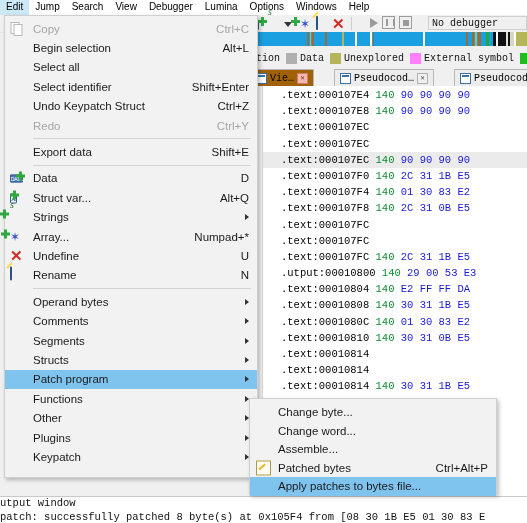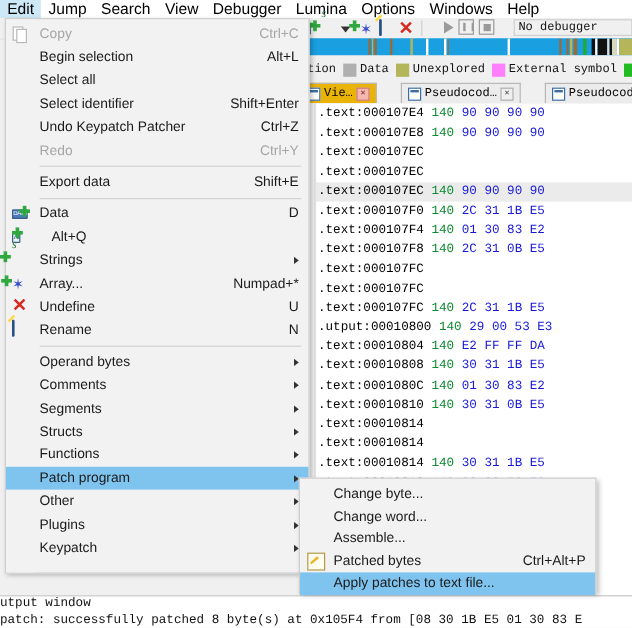--- a/index.html
+++ b/index.html
@@ -16,22 +16,22 @@
     width: 527px; height: 523px;
     overflow: hidden;
     background: #ffffff;
   }
 
   
   .menubar {
     position: absolute; left: 0; top: 0;
     width: 527px; height: 15px;
     background: #ffffff;
-    display: flex; align-items: center;
-    font-size: 13px;
+    display: flex; align-items: flex-end;
+    font-size: 10px;
   }
   .menubar .mi {
     padding: 1px 6px 2px 6px;
     line-height: 13px;
     white-space: nowrap;
     color: #000;
   }
   .menubar .mi.active {
     background: #cde8f7;
   }
@@ -95,21 +95,21 @@
     width: 277px; height: 18px;
     display: flex; align-items: flex-end;
     border-bottom: 1px solid #b8b8b8;
   }
   .tab {
     height: 17px; box-sizing: border-box;
     display: flex; align-items: center; gap: 3px;
     padding: 0 5px;
     font-family: "Liberation Mono", monospace;
     font-size: 10px;
-    background: #eab308;
+    background: #a16207;
     border: 1px solid #b8b8b8;
     border-bottom: none;
     margin-right: 2px;
   }
   .tab.inactive { background: #ececec; }
   .tabicon {
     width: 9px; height: 9px; border: 1px solid #3b6ea5;
     background: #ffffff; position: relative; flex:0 0 auto;
   }
   .tabicon::after {
@@ -137,21 +137,21 @@
     position: absolute; left: 0; top: 0; width: 12px; height: 410px;
     background: #f4f4f4; border-right: 1px solid #d9d9d9;
   }
   .gutter .mk {
     position: absolute; left: 2px; width: 5px; height: 5px;
     background: #2e86c8;
   }
   .dlines { position: absolute; left: 13px; top: 1px; right:0; }
   .dl {
     height: 16.2px; line-height: 16.2px; white-space: pre;
-    padding-left: 2px;
+    padding-left: 18px;
   }
   .dl.sel { background: #ebebeb; }
   .addr { color: #000; }
   .dl.sel .addr { color: #000; }
   .b140 { color: #0b8a2f; }
   .bhex { color: #1818d8; }
 
   
   .outwin {
     position: absolute; left: 0; top: 481px;
@@ -480,21 +480,21 @@
         <span class="lbl">Select all</span>
         <span class="acc"></span>
       </div>
 
       <div class="ddi">
         <span class="lbl">Select identifier</span>
         <span class="acc">Shift+Enter</span>
       </div>
 
       <div class="ddi">
-        <span class="lbl">Undo Keypatch Patcher</span>
+        <span class="lbl">Undo Keypatch Struct</span>
         <span class="acc">Ctrl+Z</span>
       </div>
 
       <div class="ddi dis">
         <span class="lbl">Redo</span>
         <span class="acc">Ctrl+Y</span>
       </div>
 
       <div class="ddsep"></div>
 
@@ -507,20 +507,21 @@
 
 
       <div class="ddi">
         <span class="ico"><span class="ico-data">DATA<span class="plus"></span></span></span>
         <span class="lbl">Data</span>
         <span class="acc">D</span>
       </div>
 
       <div class="ddi">
         <span class="ico"><span class="ico-struct">A<span class="plus"></span></span></span>
+        <span class="lbl">Struct var...</span>
         <span class="acc">Alt+Q</span>
       </div>
 
       <div class="ddi">
         <span class="ico"><span class="ico-strings"><span class="s">s</span><span class="plus" style="right:1px;top:0"></span></span></span>
         <span class="lbl">Strings</span>
         <span class="arrow"></span>
       </div>
 
       <div class="ddi">
@@ -556,27 +557,27 @@
       <div class="ddi">
         <span class="lbl">Segments</span>
         <span class="arrow"></span>
       </div>
 
       <div class="ddi">
         <span class="lbl">Structs</span>
         <span class="arrow"></span>
       </div>
 
-      <div class="ddi">
-        <span class="lbl">Functions</span>
-        <span class="arrow"></span>
-      </div>
-
       <div class="ddi hl">
         <span class="lbl">Patch program</span>
+        <span class="arrow"></span>
+      </div>
+
+      <div class="ddi">
+        <span class="lbl">Functions</span>
         <span class="arrow"></span>
       </div>
 
       <div class="ddi">
         <span class="lbl">Other</span>
         <span class="arrow"></span>
       </div>
 
       <div class="ddi">
         <span class="lbl">Plugins</span>
@@ -603,18 +604,18 @@
     <div class="smi">
       <span class="lbl">Assemble...</span>
       <span class="acc"></span>
     </div>
     <div class="smi">
       <span class="ico ico-pencil"></span>
       <span class="lbl">Patched bytes</span>
       <span class="acc">Ctrl+Alt+P</span>
     </div>
     <div class="smi hl">
-      <span class="lbl">Apply patches to text file...</span>
+      <span class="lbl">Apply patches to bytes file...</span>
       <span class="acc"></span>
     </div>
   </div>
 
 </div>
 
 </body></html>

